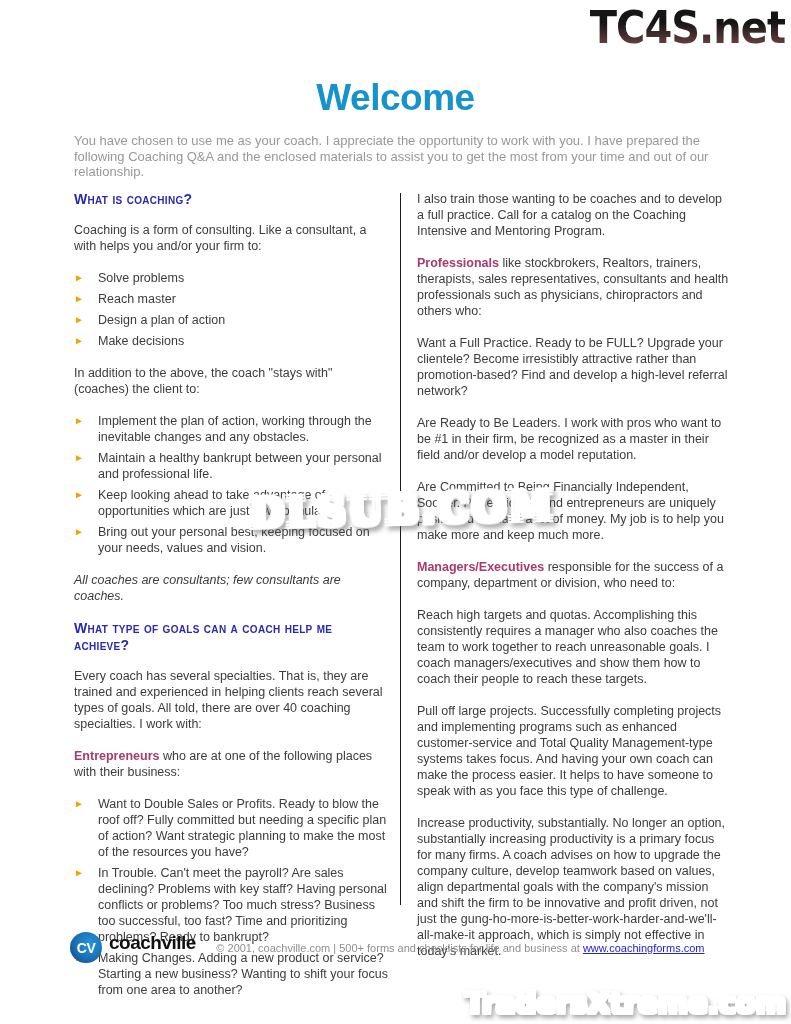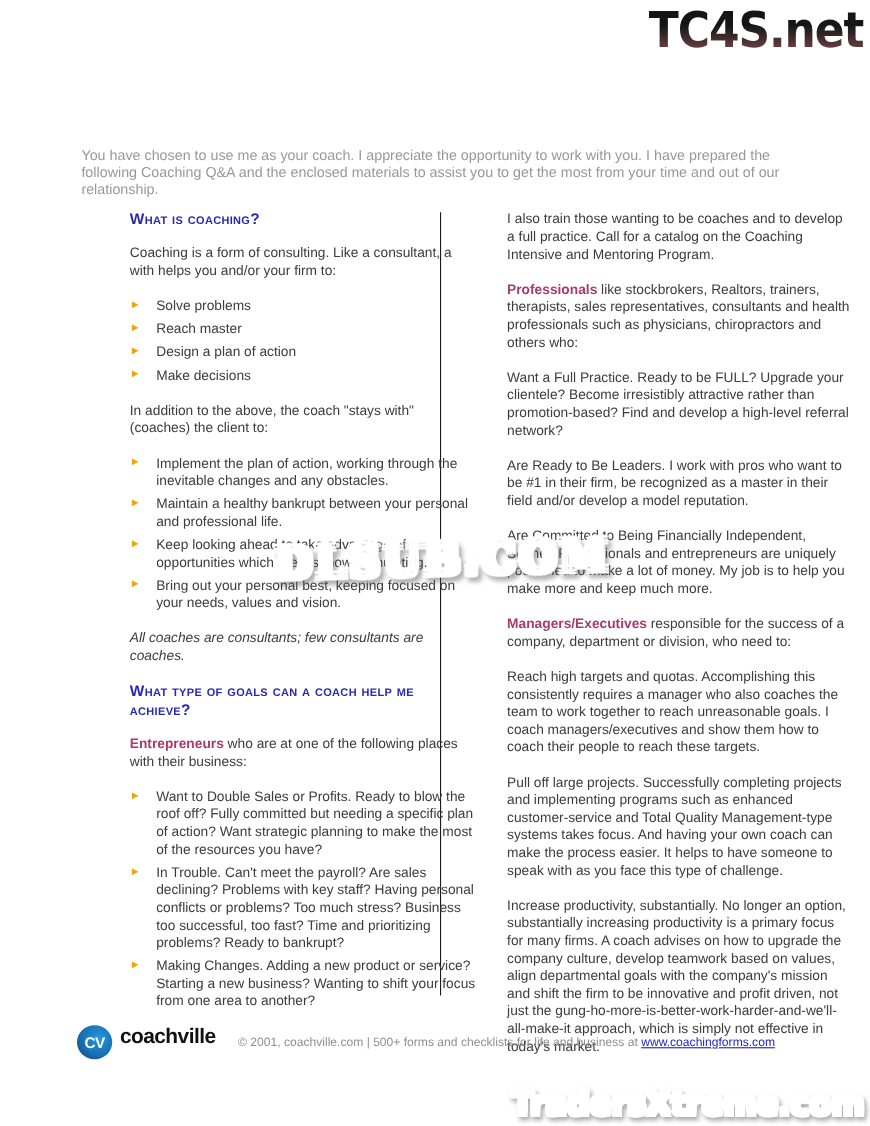--- a/index.html
+++ b/index.html
@@ -46,21 +46,21 @@
   .title {
     position:absolute; top:77px; left:0; width:100%; text-align:center;
     font-size:37px; font-weight:bold; color:#1793cc; letter-spacing:-0.5px;
   }
   .intro {
     position:absolute; top:133px; left:74px; width:644px;
     font-size:13px; line-height:15.5px; color:#98989a;
   }
 
   
-  .columns { position:absolute; top:191px; left:74px; width:658px; display:flex;margin-left:44px; }
+  .columns { position:absolute; top:191px; left:74px; width:658px; display:flex; }
   .col-left  { width:315px; }
   .col-gap   { width:28px; flex:0 0 28px; }
   .col-right { width:315px; }
   .divider { position:absolute; left:400px; top:193px; width:1px; height:712px; background:#1b1b1b; }
 
   .sec {
     font-variant:small-caps; font-weight:bold; color:#2929b0;
     font-size:14px; line-height:17px; letter-spacing:0.3px; margin:0 0 14px;
   }
   .sec.mt { margin-top:6px; }
@@ -86,20 +86,21 @@
   .copyright { flex:1; text-align:center; font-size:11px; color:#8f8f8f; }
   .copyright a { color:#2222cc; text-decoration:underline; }
 </style>
 </head>
 <body>
 
 <div class="page">
 
   <div class="wm-top">TC4S.net</div>
 
+  <div class="title">Welcome</div>
 
   <div class="intro">You have chosen to use me as your coach.  I appreciate the opportunity to work with you.  I have prepared the following Coaching Q&amp;A and the enclosed materials to assist you to get the most from your time and out of our relationship.</div>
 
   <div class="divider"></div>
 
   <div class="columns">
 
     <div class="col-left">
       <div class="sec">What is coaching?</div>
       <div class="p">Coaching is a form of consulting.  Like a consultant, a with helps you and/or your firm to:</div>
@@ -140,20 +141,21 @@
         </div>
         <div class="li">
           <span class="bullet">►</span>
           <span class="li-text">Bring out your personal best, keeping focused on your needs, values and vision.</span>
         </div>
       </div>
 
       <div class="p italic">All coaches are consultants; few consultants are coaches.</div>
 
       <div class="sec mt">What type of goals can a coach help me achieve?</div>
+      <div class="p">Every coach has several specialties.  That is, they are trained and experienced in helping clients reach several types of goals.  All told, there are over 40 coaching specialties.  I work with:</div>
 
       <div class="p"><span class="lead">Entrepreneurs</span><span> who are at one of the following places with their business:</span></div>
 
       <div class="list">
         <div class="li">
           <span class="bullet">►</span>
           <span class="li-text">Want to Double Sales or Profits.  Ready to blow the roof off?  Fully committed but needing a specific plan of action? Want strategic planning to make the most of the resources you have?</span>
         </div>
         <div class="li">
           <span class="bullet">►</span>

